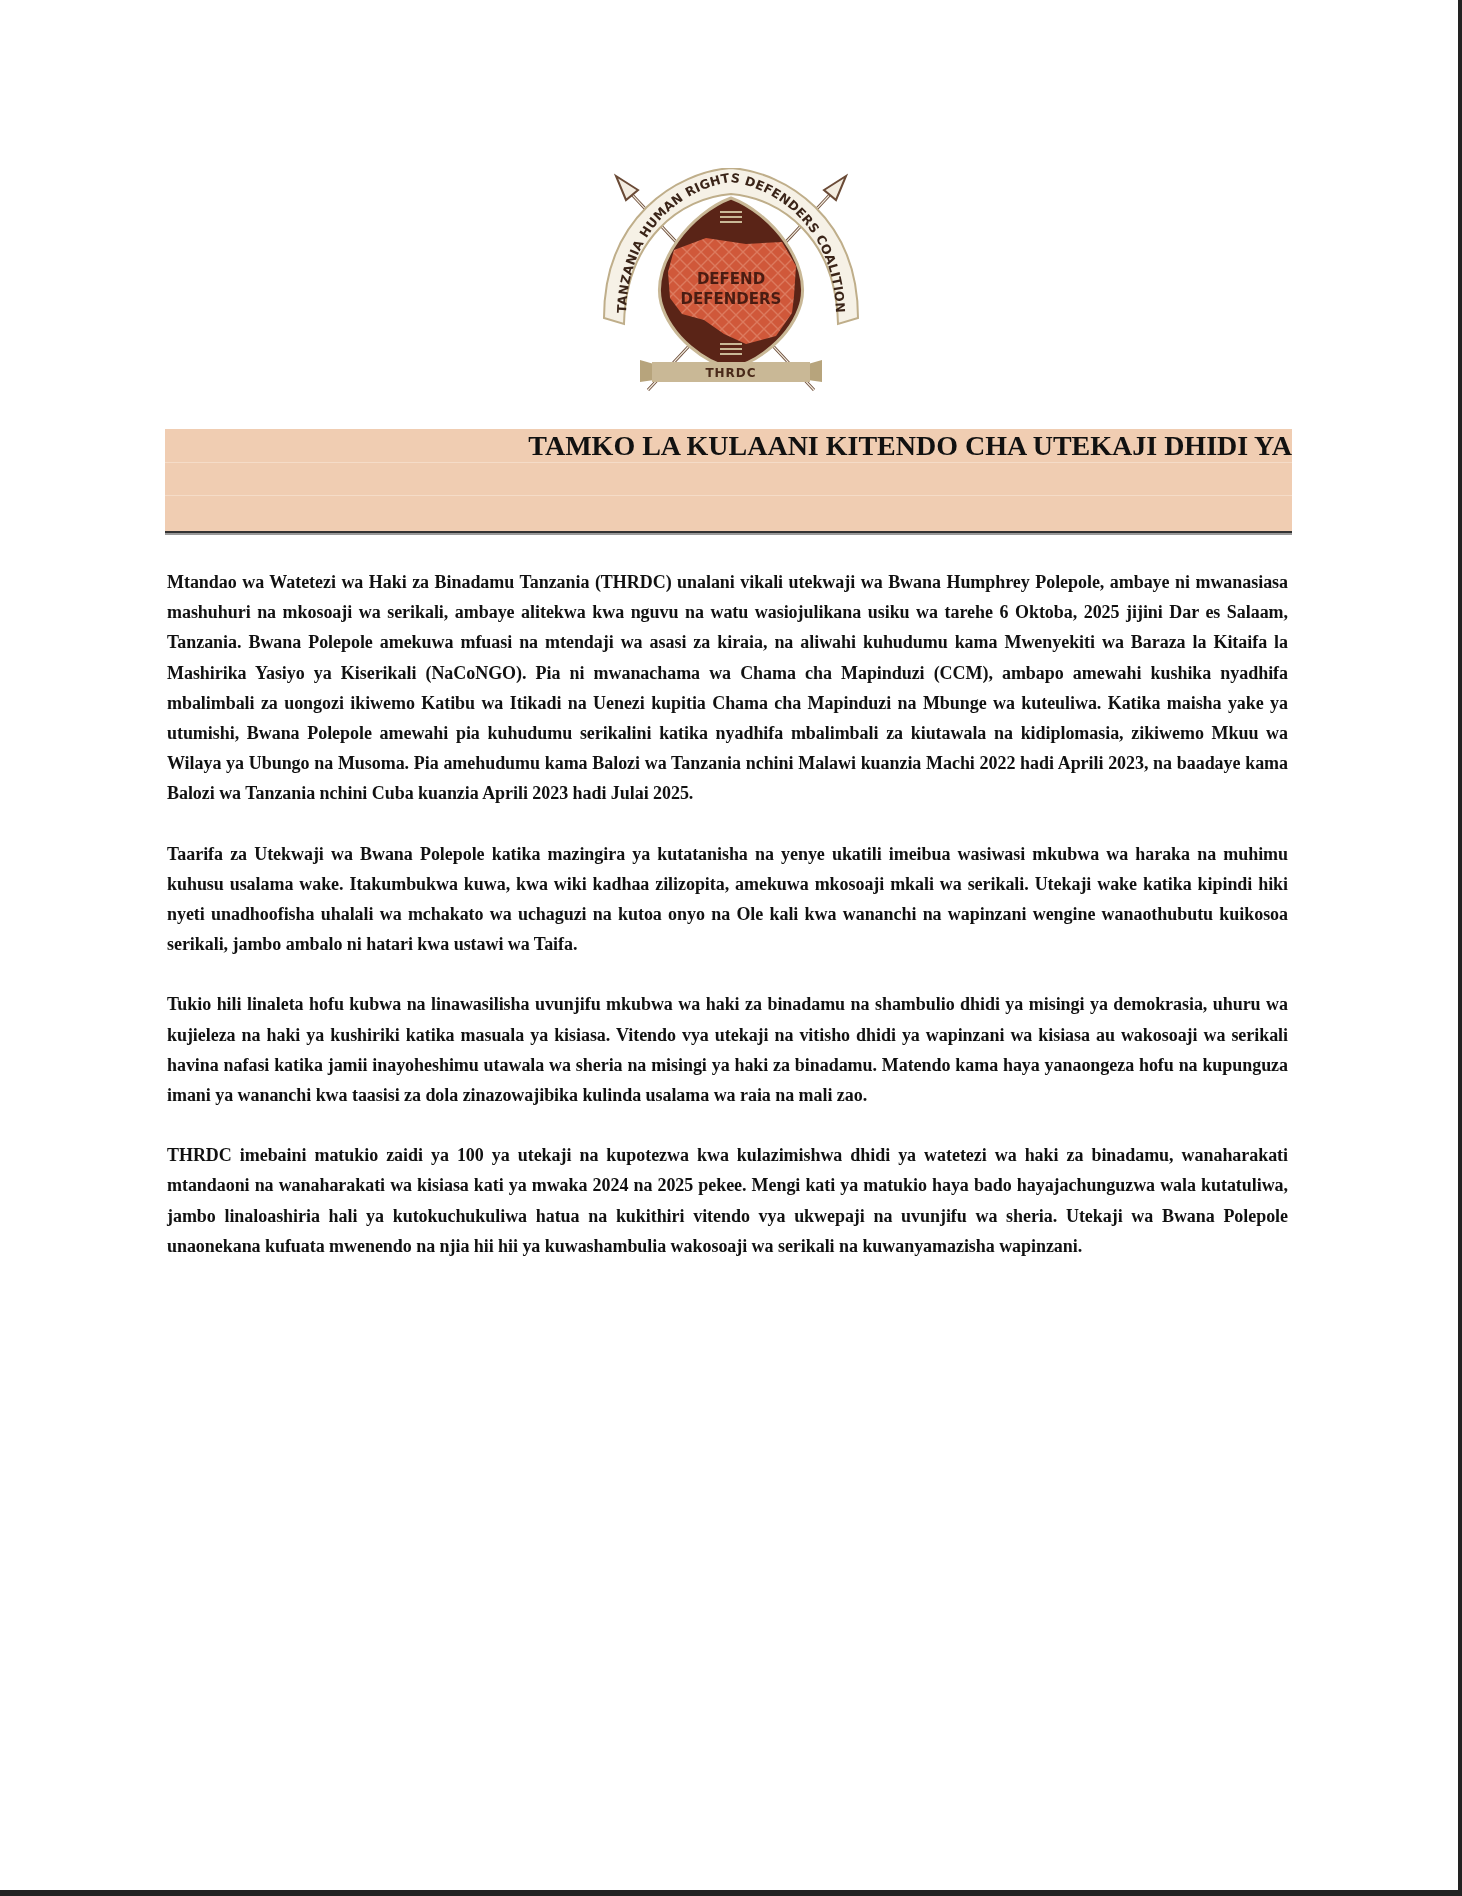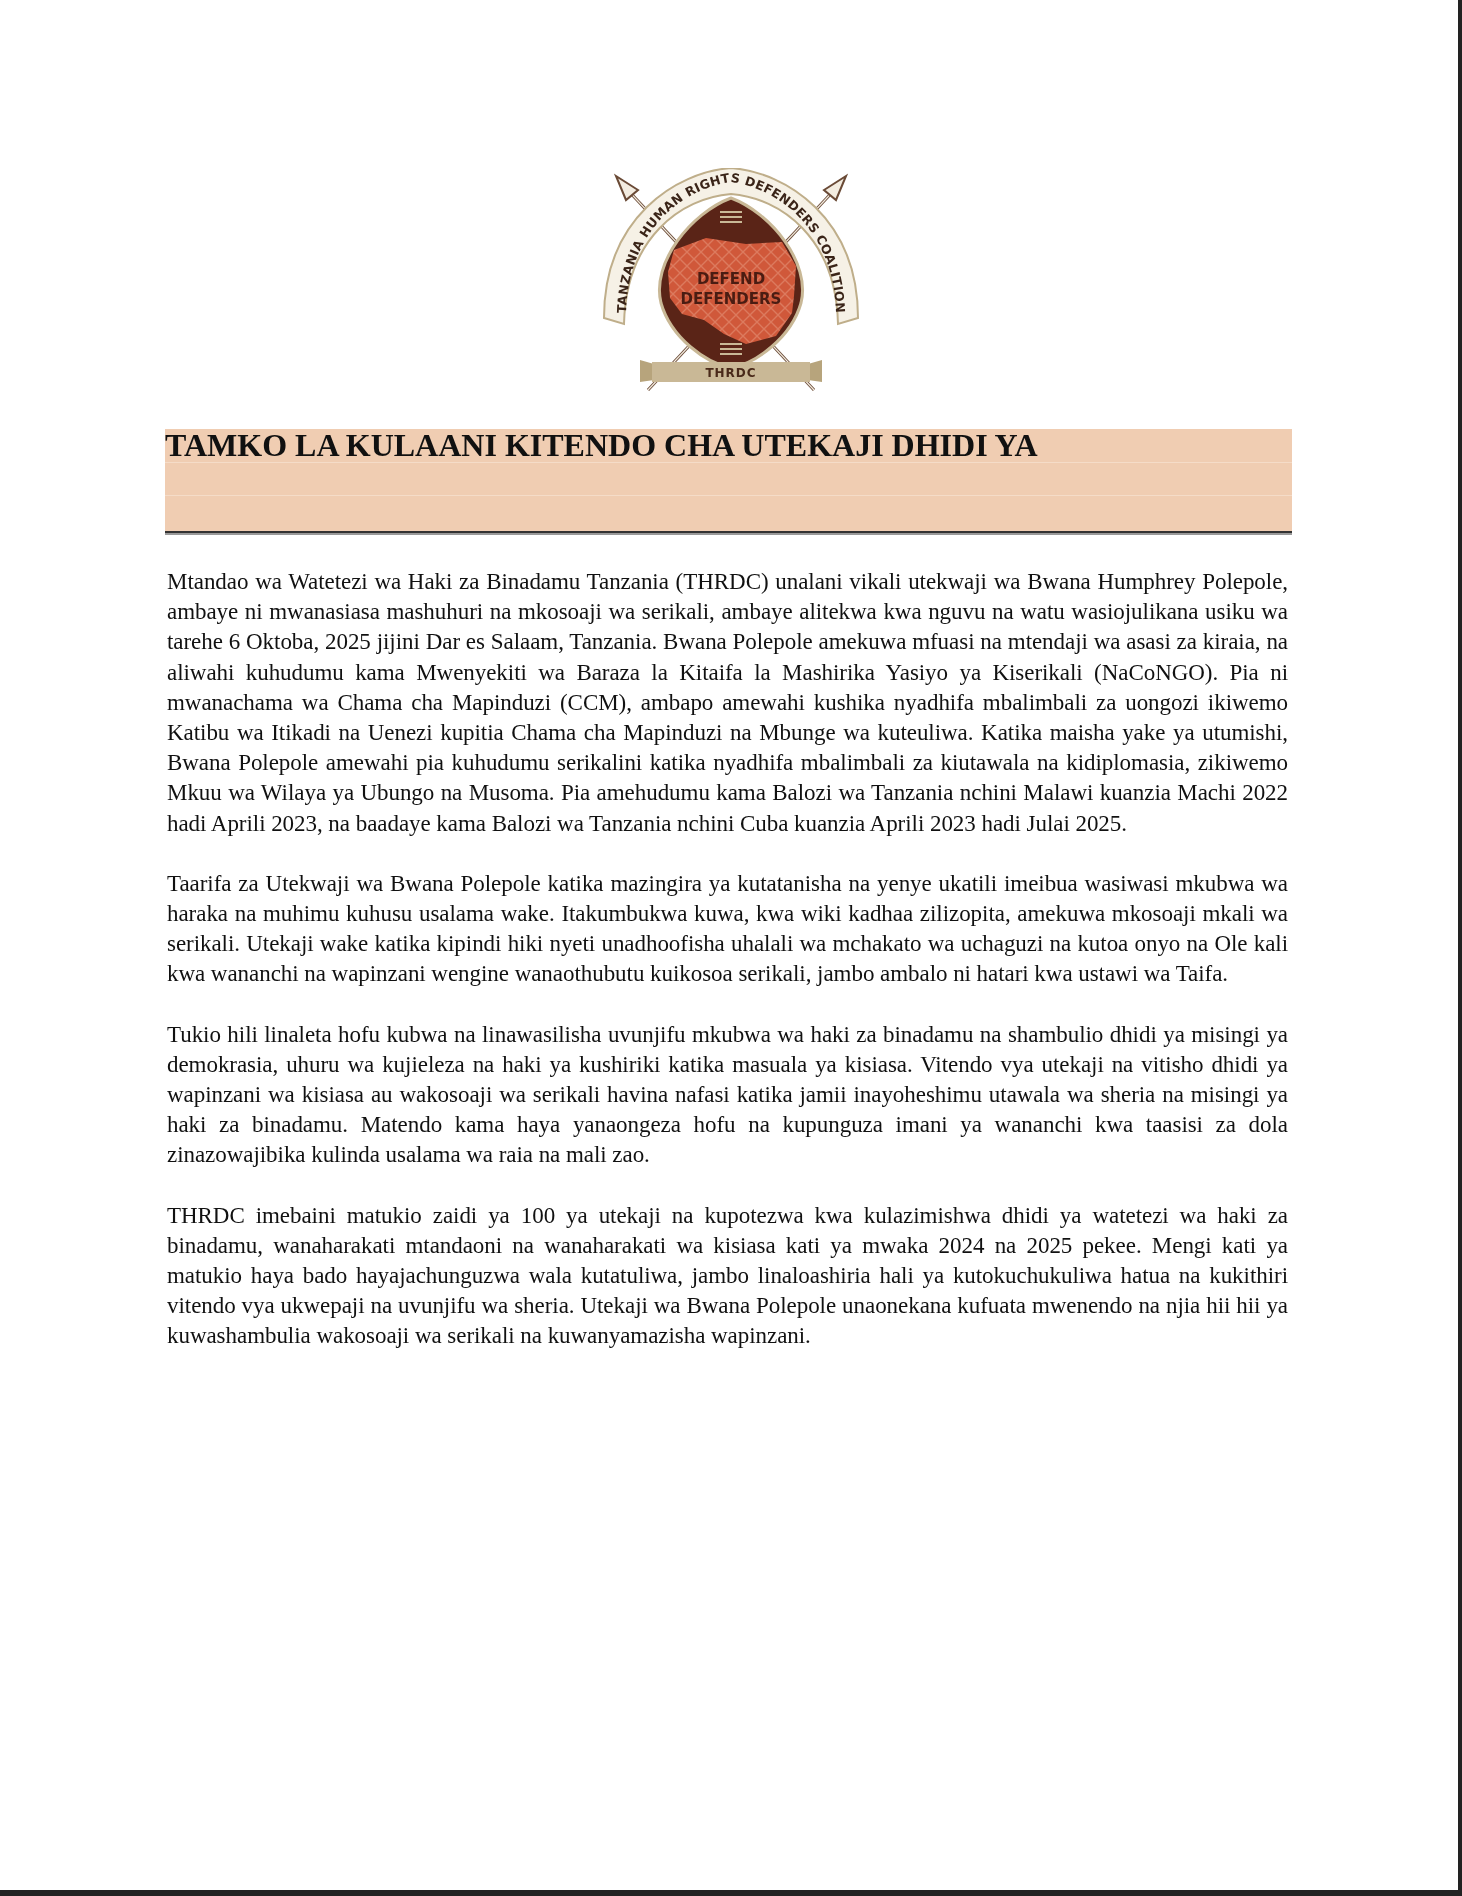--- a/index.html
+++ b/index.html
@@ -52,42 +52,43 @@
       left: 0;
       width: 100%;
       height: 1px;
       background: #f5dcc8;
     }
     .title-text {
       position: absolute;
       left: 0;
       top: 0;
       width: 100%;
-      text-align: left;
+      text-align: right;
       font-weight: bold;
-      font-size: 32px;
+      font-size: 28px;
       line-height: 33px;
       padding-top: 0px;
       color: #111111;
     }
     .title-text div {
       height: 33px;
     }
     .body {
       position: absolute;
       left: 167px;
       top: 567px;
       width: 1121px;
     }
     .para {
-      font-size: 23px;
+      font-size: 18px;
       line-height: 30.2px;
       text-align: justify;
       margin: 0 0 30px 0;
       letter-spacing: -0.05px;
+      font-weight: bold;
     }
   </style>
 </head>
 <body>
 
 <div class="page">
 
   <div class="logo">
     <svg viewBox="0 0 270 232" xmlns="http://www.w3.org/2000/svg">
       <defs>

